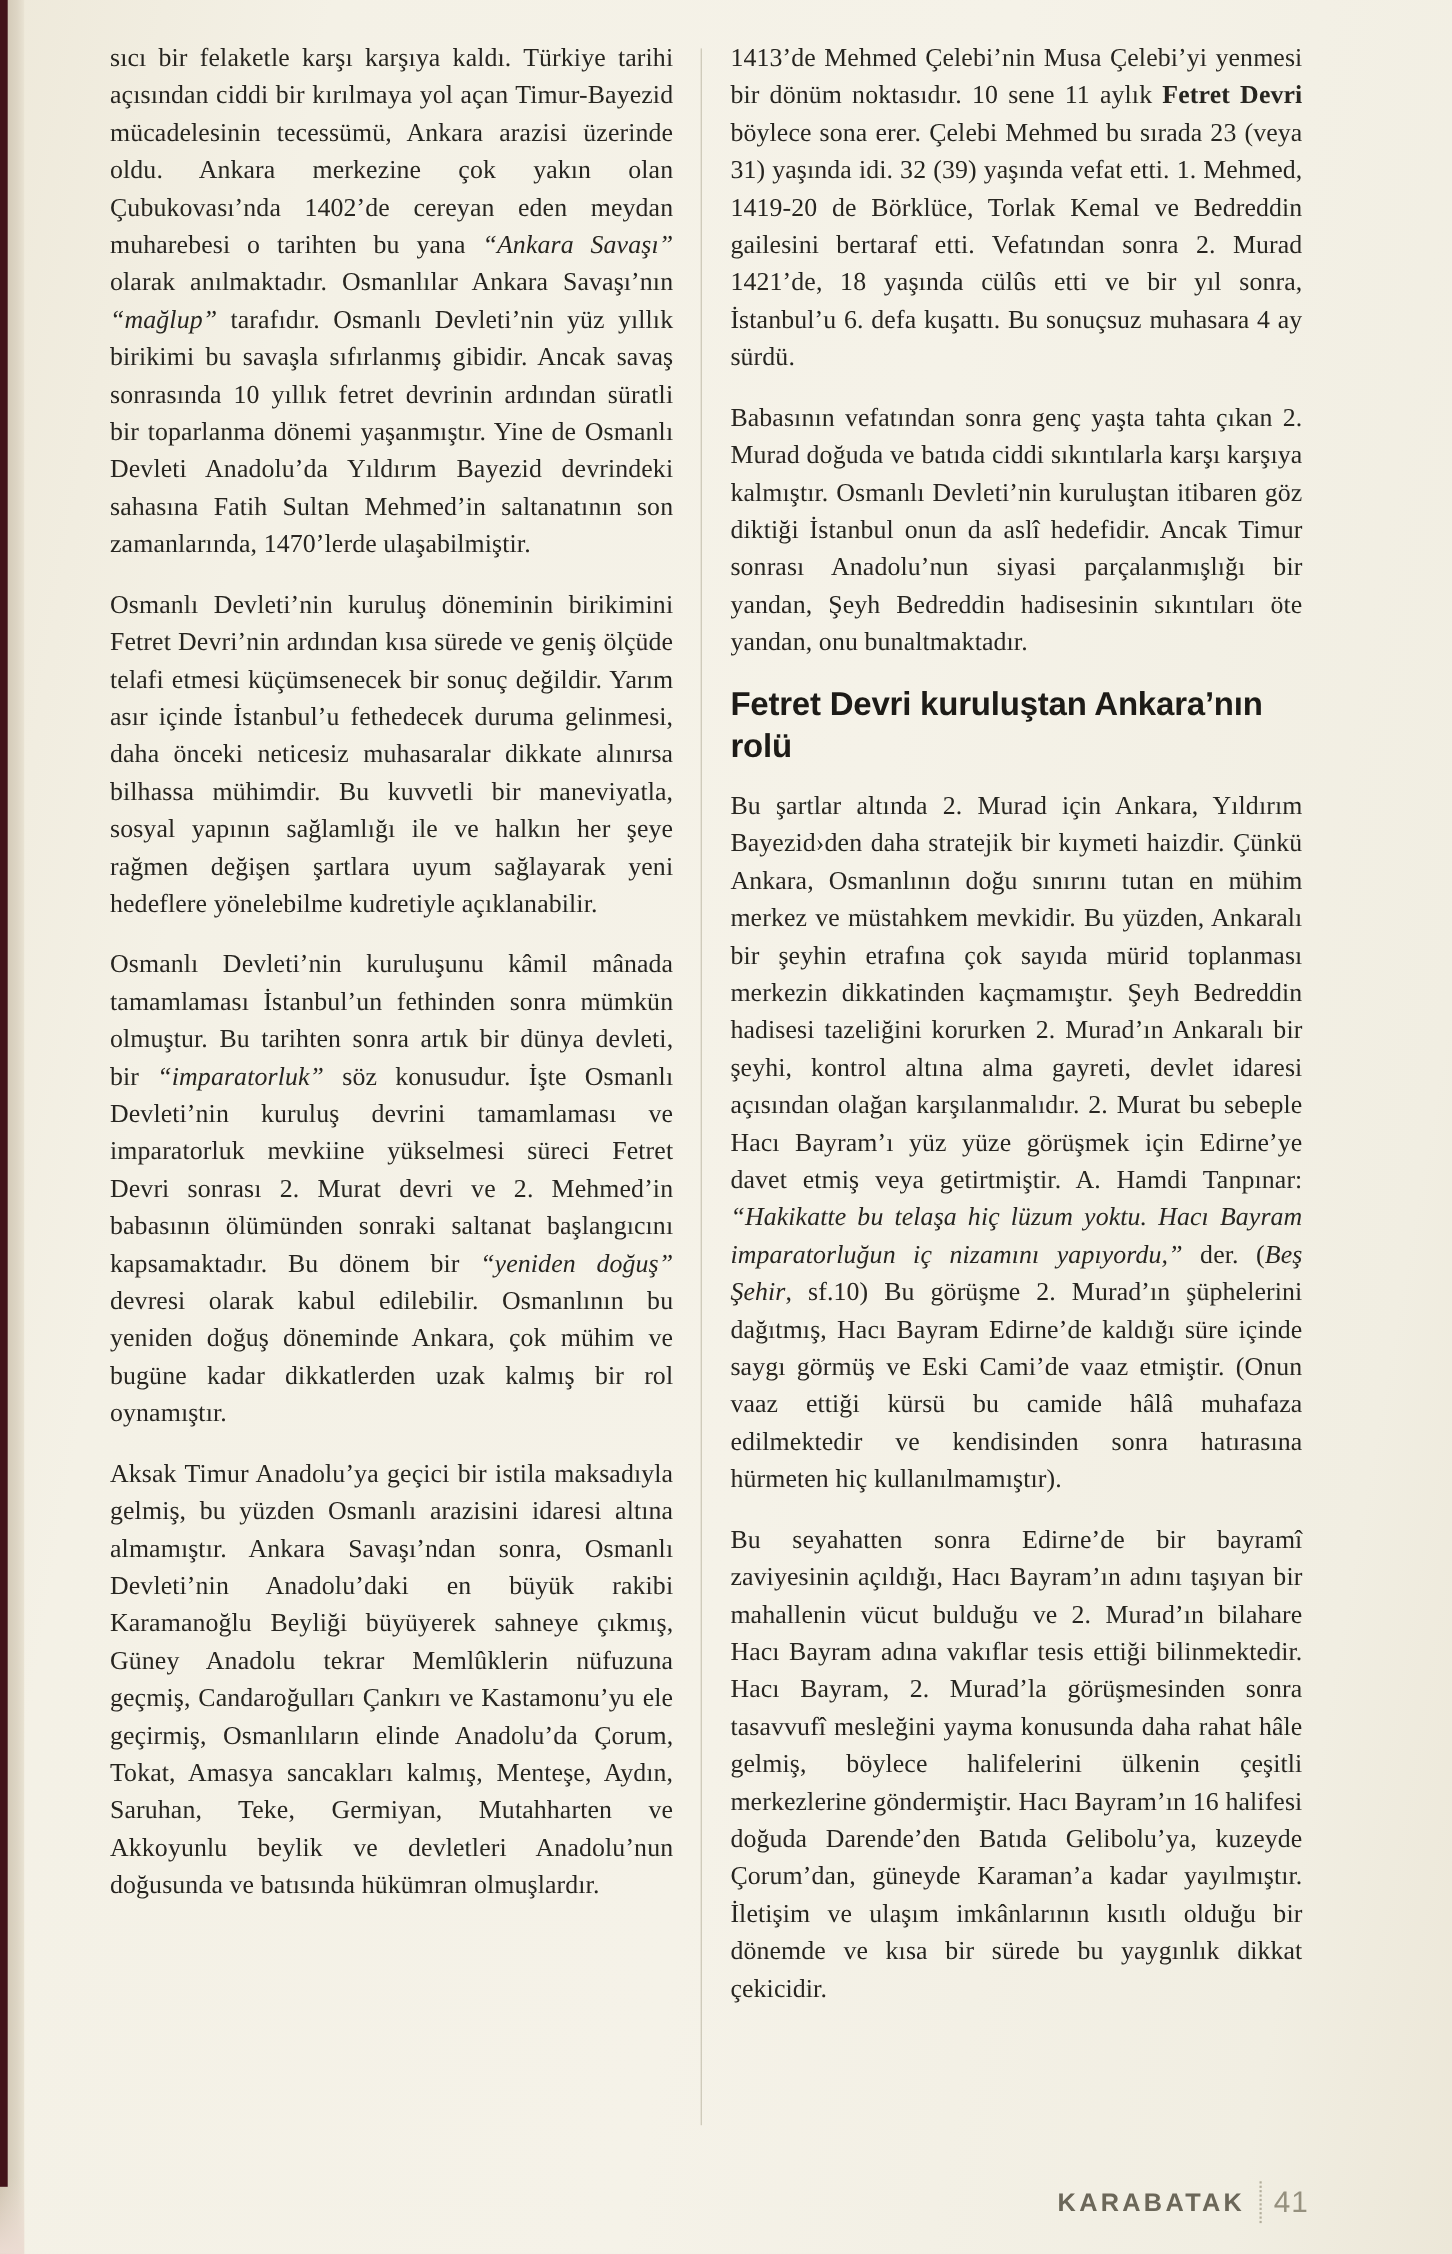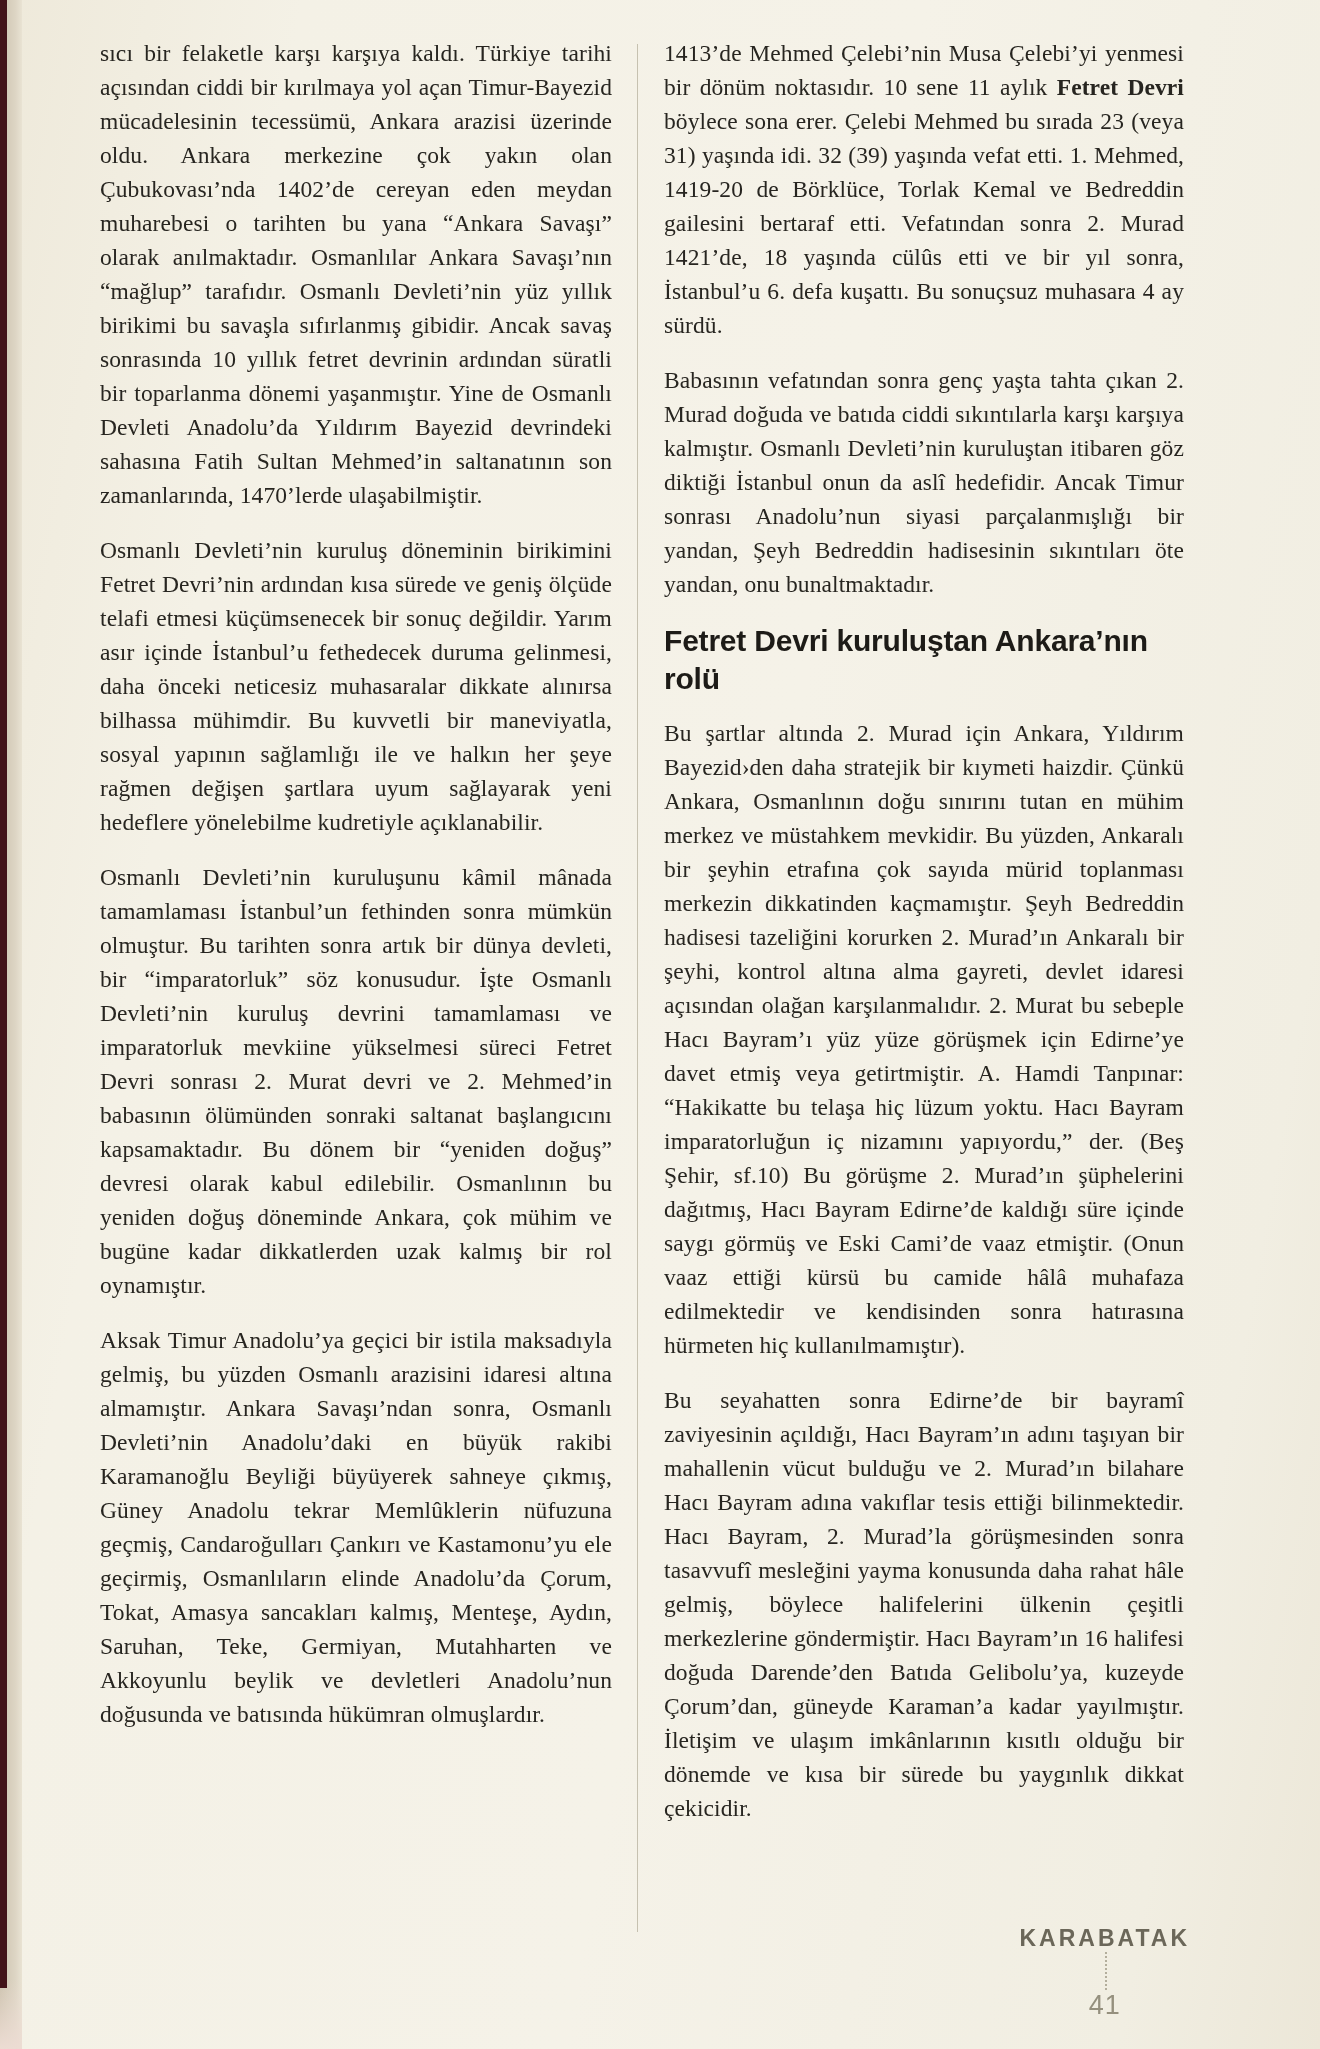--- a/index.html
+++ b/index.html
@@ -28,38 +28,37 @@
   
   .col{
     position:absolute;top:36px;
     font-size:23.5px;line-height:34px;color:#272520;
     text-align:justify;
     letter-spacing:.1px;
   }
   .col-left{left:100px;width:512px;}
   .col-right{left:664px;width:520px;}
   .col p{margin:0 0 21px 0;}
-  .it{}
+  .it{font-style:italic;}
   .bd{font-weight:700;}
   .section-heading{
     font-family:"Liberation Sans","DejaVu Sans",sans-serif;
     font-weight:700;font-size:30px;line-height:38px;
     color:#1d1b17;letter-spacing:-.2px;text-align:left;
     margin:9px 0 18px 0;
   }
   .col-divider{
     position:absolute;left:637px;top:44px;width:1px;height:1888px;
     background:#c6c1b0;
   }
   
   .footer{
     position:absolute;right:130px;bottom:28px;
     display:flex;align-items:center;
     font-family:"Liberation Sans","DejaVu Sans",sans-serif;
-    flex-direction:column;
   }
   .footer .brand{
     font-weight:700;font-size:23px;letter-spacing:3px;color:#6b6759;
   }
   .footer .footer-divider{
     display:inline-block;width:0;height:38px;
     border-left:2px dotted #b3ae9c;margin:0 11px 0 13px;
   }
   .footer .page-num{
     font-weight:400;font-size:27px;color:#95907e;letter-spacing:1px;

